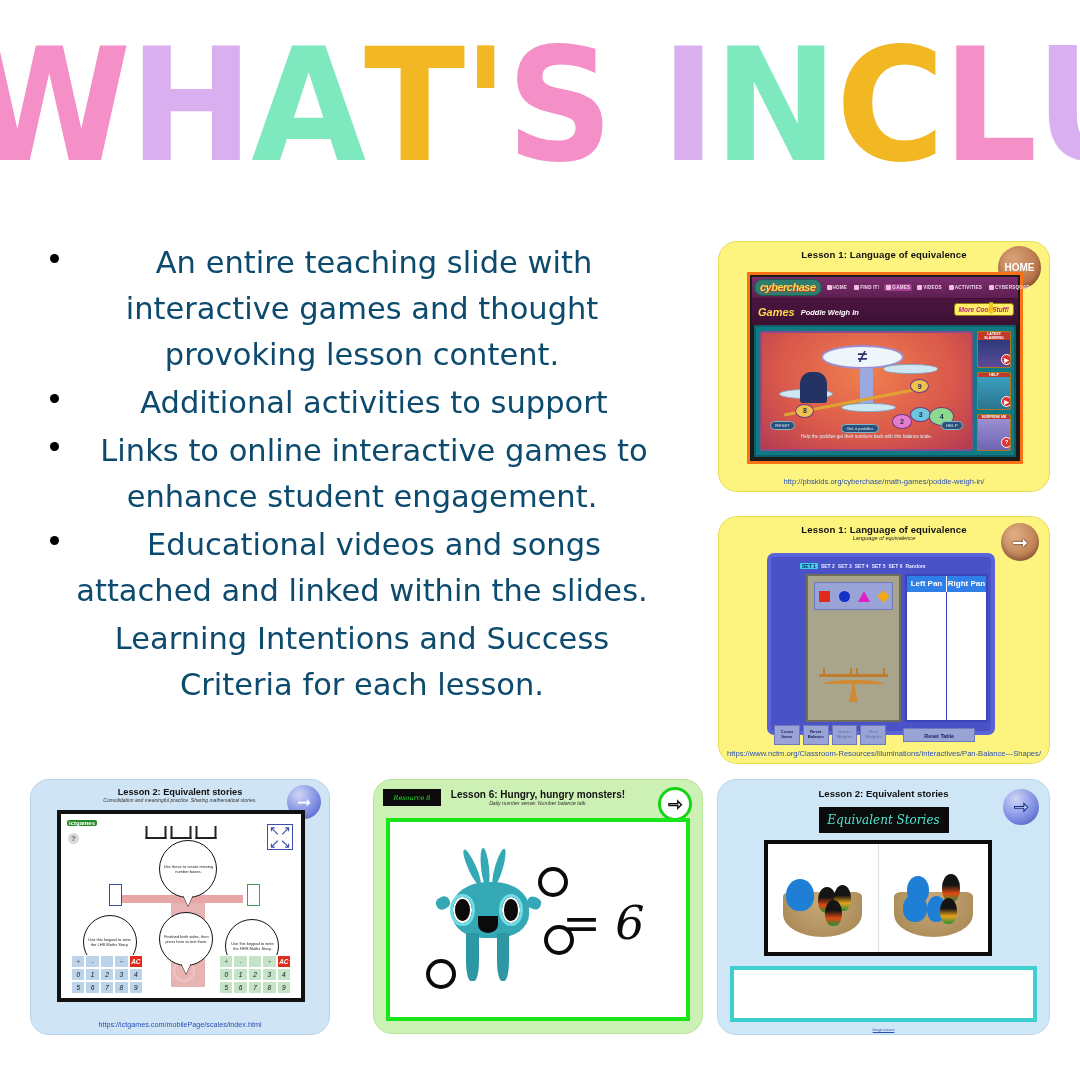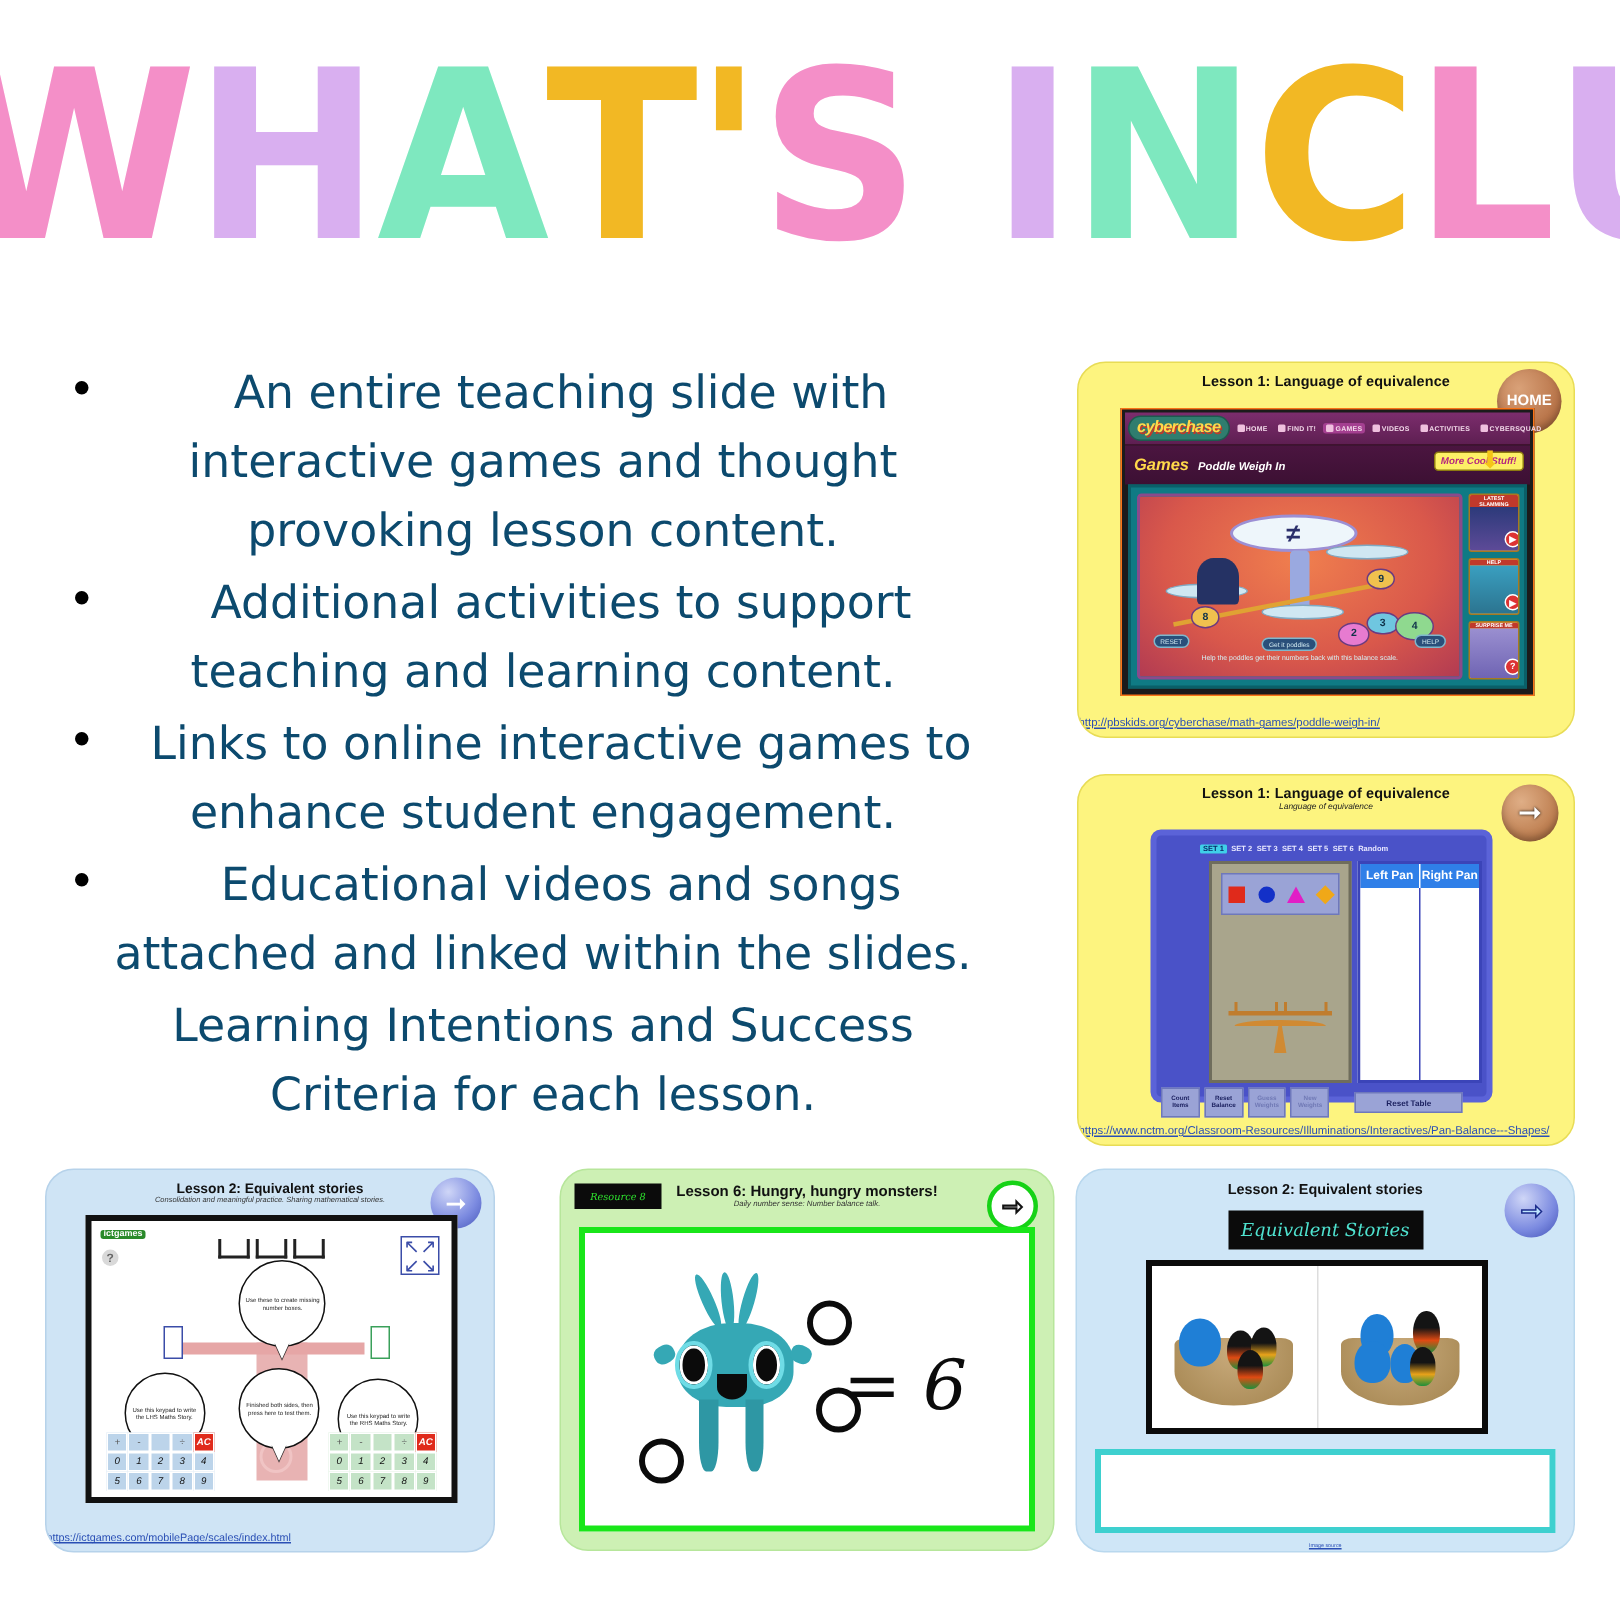--- a/index.html
+++ b/index.html
@@ -60,21 +60,21 @@
   .home-btn {
     position:absolute; right: 8px; top: 4px; width: 43px; height: 43px;
     border-radius:50%;
     background: radial-gradient(circle at 34% 30%, #d9a178, #b9754a 65%, #9c5c36);
     color:#fff; font-size:10px; font-weight:700;
     display:flex; align-items:center; justify-content:center;
     box-shadow: inset 0 -3px 5px rgba(0,0,0,.25);
   }
   .cc-frame {
     position:absolute; left:28px; top:30px; width: 276px; height: 192px;
-    background:#1b1b1b; border: 1px solid #f97316; padding:2px;
+    background:#1b1b1b; border: 3px solid #f97316; padding:2px;
   }
   .cc-navbar {
     height: 22px; background: linear-gradient(#7c2d6d,#5e1f52);
     display:flex; align-items:center; gap:3px; padding-left:2px;
     border-bottom:1px solid #40122f;
   }
   .cc-logo {
     font-size: 11px; font-weight:700; color:#ffd94a;
     font-style: italic; letter-spacing:-0.5px;
     background:#2f7d6e; border-radius:10px; padding:1px 5px 2px 5px;
@@ -132,22 +132,22 @@
   .cc-side { width:34px; margin:4px 3px 4px 0; display:flex; flex-direction:column; gap:4px; }
   .cc-card { flex:1; background:#f2c14e; border:1px solid #a8791f; border-radius:2px; position:relative; overflow:hidden; }
   .cc-card-h { font-size:3.6px; color:#fff; background:#c0392b; text-align:center; font-weight:700;}
   .cc-card-b { height:100%; }
   .cc-card-badge {
     position:absolute; right:-2px; bottom:2px; width:11px; height:11px; border-radius:50%;
     background:#d33; border:1px solid #fff; color:#fff; font-size:6px; font-weight:700;
     display:flex; align-items:center; justify-content:center;
   }
   .url-line {
-    position:absolute; left:0; right:0; bottom:5px; 
-    font-size:7.6px; color:#2a4fb5; text-decoration:underline;
+    position:absolute; left:0; right:0; bottom:5px; text-align:center;
+    font-size:7.6px; color:#2a4fb5; 
   }
 
   
   #thumb-panbalance {
     left: 718px; top: 516px; width: 332px; height: 248px;
     background: #fdf47f; border:1px solid #e8dc55;
   }
   .yellow-sub { text-align:center; font-size:5.6px; font-style:italic; color:#222; }
   .next-btn {
     position:absolute; right:10px; top:6px; width:38px; height:38px; border-radius:50%;
@@ -310,21 +310,20 @@
   <div class="bullets" id="bullets-host">
       <div class="bullet-row b1">
         <span class="bullet-dot"></span>
         <span class="bullet-text" style="padding-left: 34px;">An entire teaching slide with</span>
         <span class="bullet-text">interactive games and thought</span>
         <span class="bullet-text">provoking lesson content.</span>
       </div>
       <div class="bullet-row">
         <span class="bullet-dot"></span>
         <span class="bullet-text" style="padding-left: 34px;">Additional activities to support</span>
-        <span class="bullet-text">teaching and learning content.</span>
       </div>
       <div class="bullet-row">
         <span class="bullet-dot"></span>
         <span class="bullet-text" style="padding-left: 34px;">Links to online interactive games to</span>
         <span class="bullet-text">enhance student engagement.</span>
       </div>
       <div class="bullet-row">
         <span class="bullet-dot"></span>
         <span class="bullet-text" style="padding-left: 34px;">Educational videos and songs</span>
         <span class="bullet-text">attached and linked within the slides.</span>

